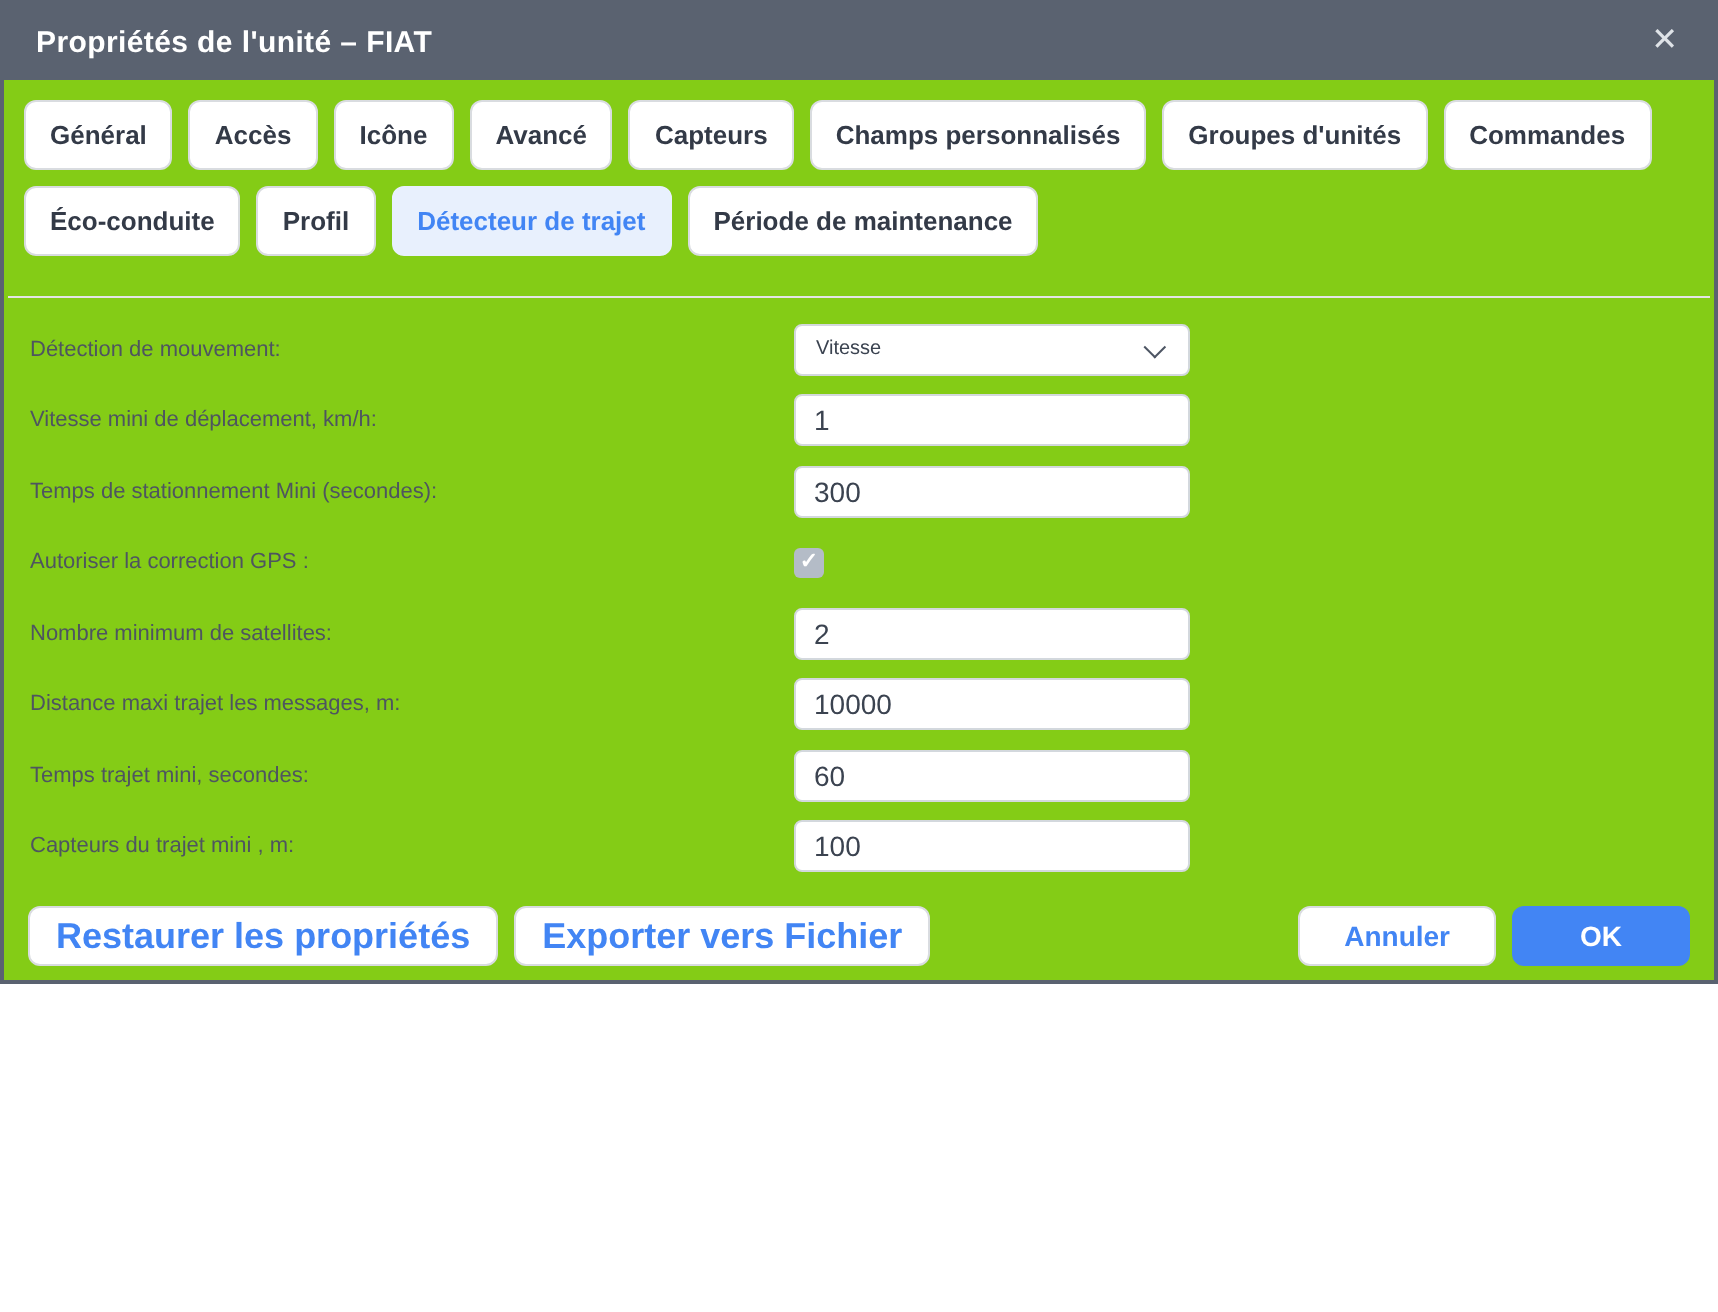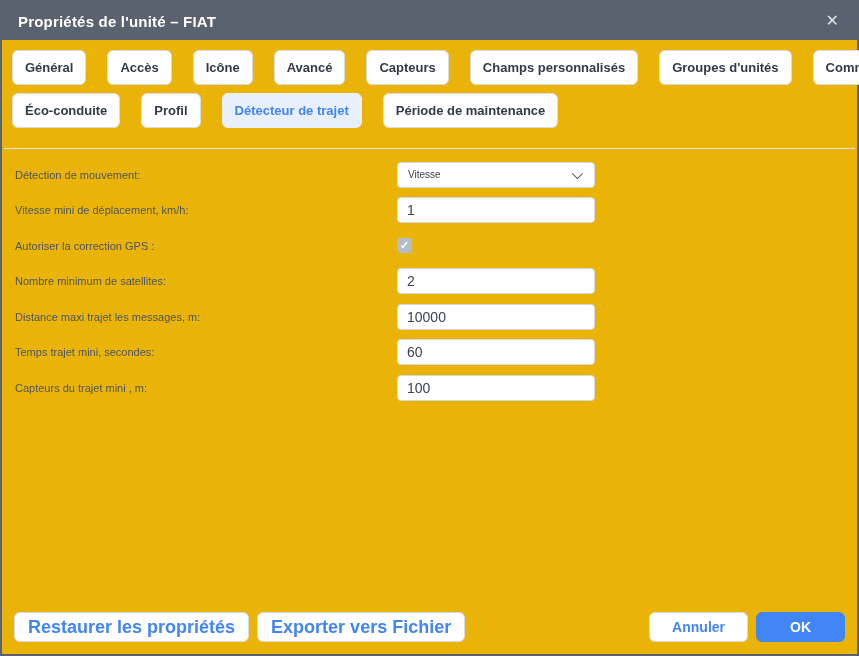--- a/index.html
+++ b/index.html
@@ -2,29 +2,29 @@
 <html style="--titlebar: #5a6270; --accent: #4285f4; --active-tab-bg: #e8f0fd; --tab-border: #d9dce0; --input-border: #d3d8dd; --label: #4e5560; --text: #3b4350; --checkbox: #b4bcc7; --divider: #e4e4e6;"><head>
 <meta charset="utf-8">
 <style>
   :root{
     --titlebar:#5a6270; --accent:#4285f4; --tab-border:#d9dce0; --input-border:#d3d8dd;
     --active-tab-bg:#e8f0fd; --label:#4e5560; --text:#3b4350; --checkbox:#b4bcc7; --divider:#e4e4e6;
   }
   *{box-sizing:border-box; margin:0; padding:0;}
   html,body{width:859px;height:656px;}
   body{font-family:"Liberation Sans", sans-serif; background:#fff;}
-  .dialog{width:859px;height:656px;border:2px solid var(--titlebar);background:#eab308;
+  .dialog{width:859px;height:492px;border:2px solid var(--titlebar);background:#84cc16;
           display:flex;flex-direction:column;position:relative;}
   .titlebar{height:38px;background:var(--titlebar);display:flex;align-items:center;
             padding:0 16px;flex:0 0 auto;}
   .title{color:#fff;font-size:15px;font-weight:bold;letter-spacing:.2px;}
   .close{margin-left:auto;color:#dfe3e8;font-size:16px;line-height:1;cursor:pointer;
          padding:4px 2px;font-weight:normal;}
   .tabs{padding:10px 10px 0 10px;}
-  .tabrow{display:flex;gap:21px;margin-bottom:8px;}
+  .tabrow{display:flex;gap:8px;margin-bottom:8px;}
   .tab{background:#fff;border:1px solid var(--tab-border);border-radius:6px;
        padding:9px 12px;font-size:13px;font-weight:bold;color:#333a47;cursor:pointer;
        font-family:"Liberation Sans", sans-serif;white-space:nowrap;}
   .tab.active{background:var(--active-tab-bg);border-color:var(--active-tab-bg);color:var(--accent);text-align:center;}
   .divider{border-top:1px solid var(--divider);margin:12px 2px 8px 2px;}
   .form{padding:0 13px;}
   .row{display:flex;align-items:center;height:35.5px;}
   .lbl{width:382px;flex:0 0 382px;font-size:11px;color:var(--label);}
   .ctl{width:198px;flex:0 0 198px;display:flex;align-items:center;}
   .input{width:198px;height:26px;border:1px solid var(--input-border);border-radius:4px;
@@ -87,20 +87,26 @@
           </div>
         </div>
       </div>
       <div class="row">
         <label class="lbl">Vitesse mini de déplacement, km/h:</label>
         <div class="ctl">
           <input class="input" value="1" style="">
         </div>
       </div>
       <div class="row">
+        <label class="lbl">Temps de stationnement Mini (secondes):</label>
+        <div class="ctl">
+          <input class="input" value="300" style="">
+        </div>
+      </div>
+      <div class="row">
         <label class="lbl">Autoriser la correction GPS  :</label>
         <div class="ctl">
           <div class="checkbox">
             <span class="mark">✓</span>
           </div>
         </div>
       </div>
       <div class="row">
         <label class="lbl">Nombre minimum de satellites:</label>
         <div class="ctl">

